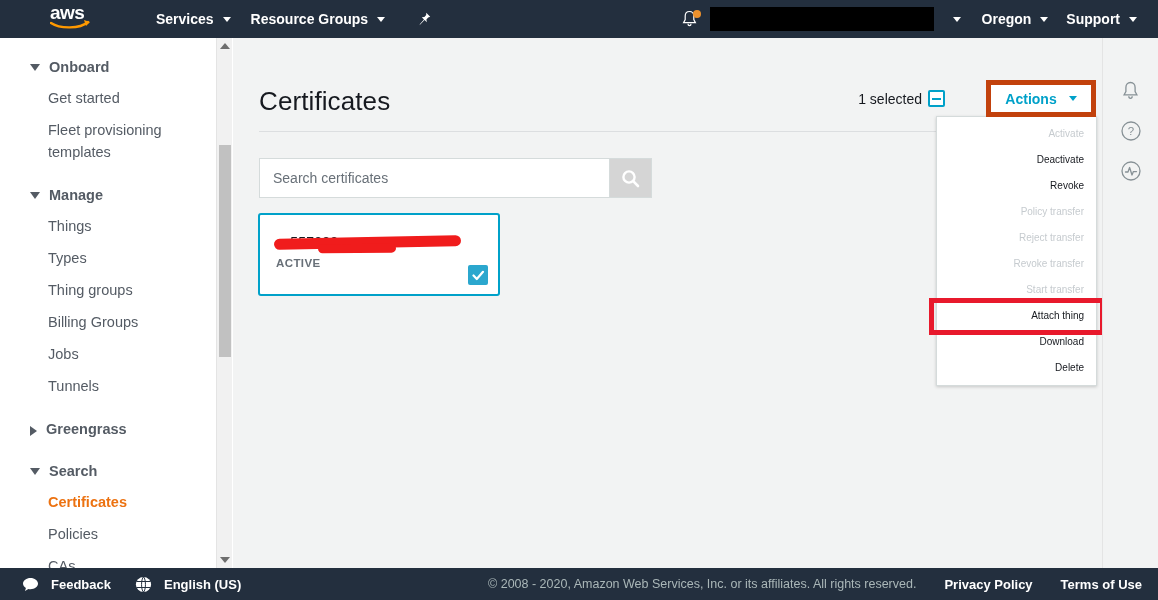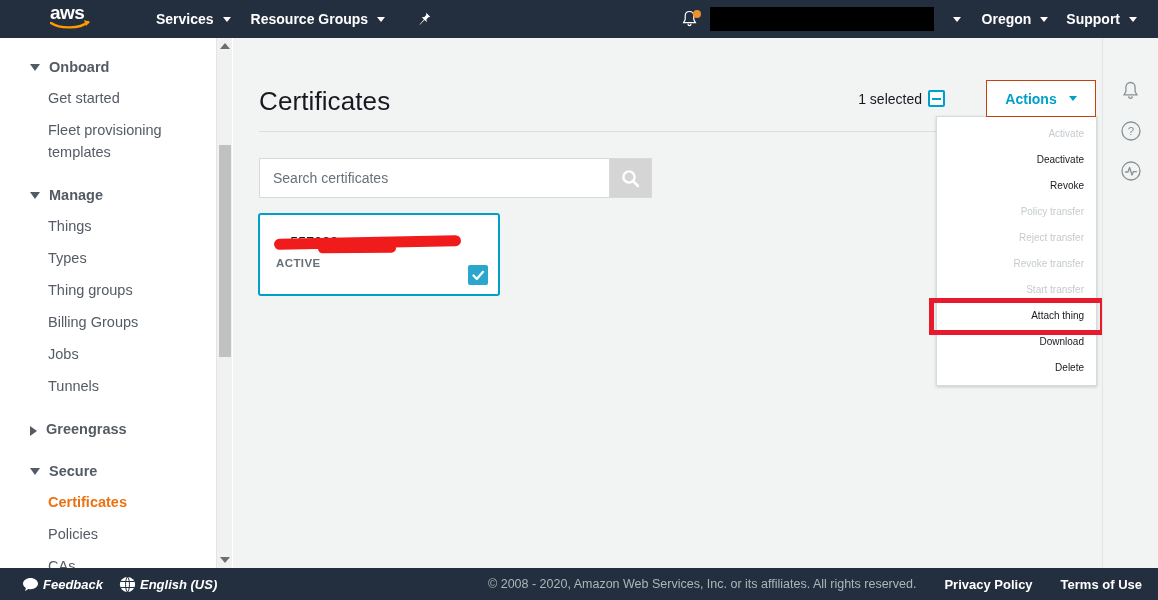--- a/index.html
+++ b/index.html
@@ -153,21 +153,21 @@
     border: 2px solid #00a1c9; border-radius: 2px;
     background: #ffffff; cursor: pointer;
     display: flex; align-items: center; justify-content: center;
   }
   .sel-checkbox i {
     display: block; width: 9px; height: 2px; background: #00a1c9;
   }
   .actions-btn {
     position: absolute; right: 6px; top: 42px;
     width: 110px; height: 37px;
-    background: #ffffff; border: 1px solid #c2410c;
+    background: #ffffff; border: 5px solid #c2410c;
     color: #00a1c9; font-size: 14px; font-weight: bold;
     display: flex; align-items: center; justify-content: center;
     cursor: pointer; z-index: 30;
   }
   .actions-btn .caret-down { border-top-color: #00a1c9; margin-left: 12px; }
 
   .search-wrap {
     position: absolute; left: 26px; top: 120px;
     width: 393px; height: 40px;
     display: flex;
@@ -262,21 +262,21 @@
   }
   .rail-icon { cursor: pointer; display:flex; }
 
   
   .footer {
     position: absolute; bottom: 0; left: 0;
     width: 1158px; height: 32px;
     background: #232f3e;
     display: flex; align-items: center;
   }
-  .foot-left { display: flex; align-items: center; margin-left: 22px; gap: 4px; font-style: italic; }
+  .foot-left { display: flex; align-items: center; margin-left: 22px; gap: 12px; }
   .foot-link {
     color: #ffffff; font-size: 13px; font-weight: bold; cursor: pointer;
   }
   .foot-right {
     position: absolute; right: 16px; display: flex; align-items: center; gap: 28px;
   }
   .foot-copy { color: #aab7b8; font-size: 12.5px; }
   .foot-icon { display:flex; cursor: pointer; }
 </style>
 </head>
@@ -357,21 +357,21 @@
         <div class="side-link">Jobs</div>
         <div class="side-link">Tunnels</div>
         <div class="side-gap"></div>
         <div class="side-group">
           <span class="tri right"></span>
           <span>Greengrass</span>
         </div>
         <div class="side-gap"></div>
         <div class="side-group">
           <span class="tri down"></span>
-          <span>Secure</span>
+          <span>Search</span>
         </div>
         <div class="side-link active">Certificates</div>
         <div class="side-link">Policies</div>
         <div class="side-link">CAs</div>
       </div>
   </div>
 
   <div class="sb-track">
     <div class="sb-arrow up">
         <i></i>

